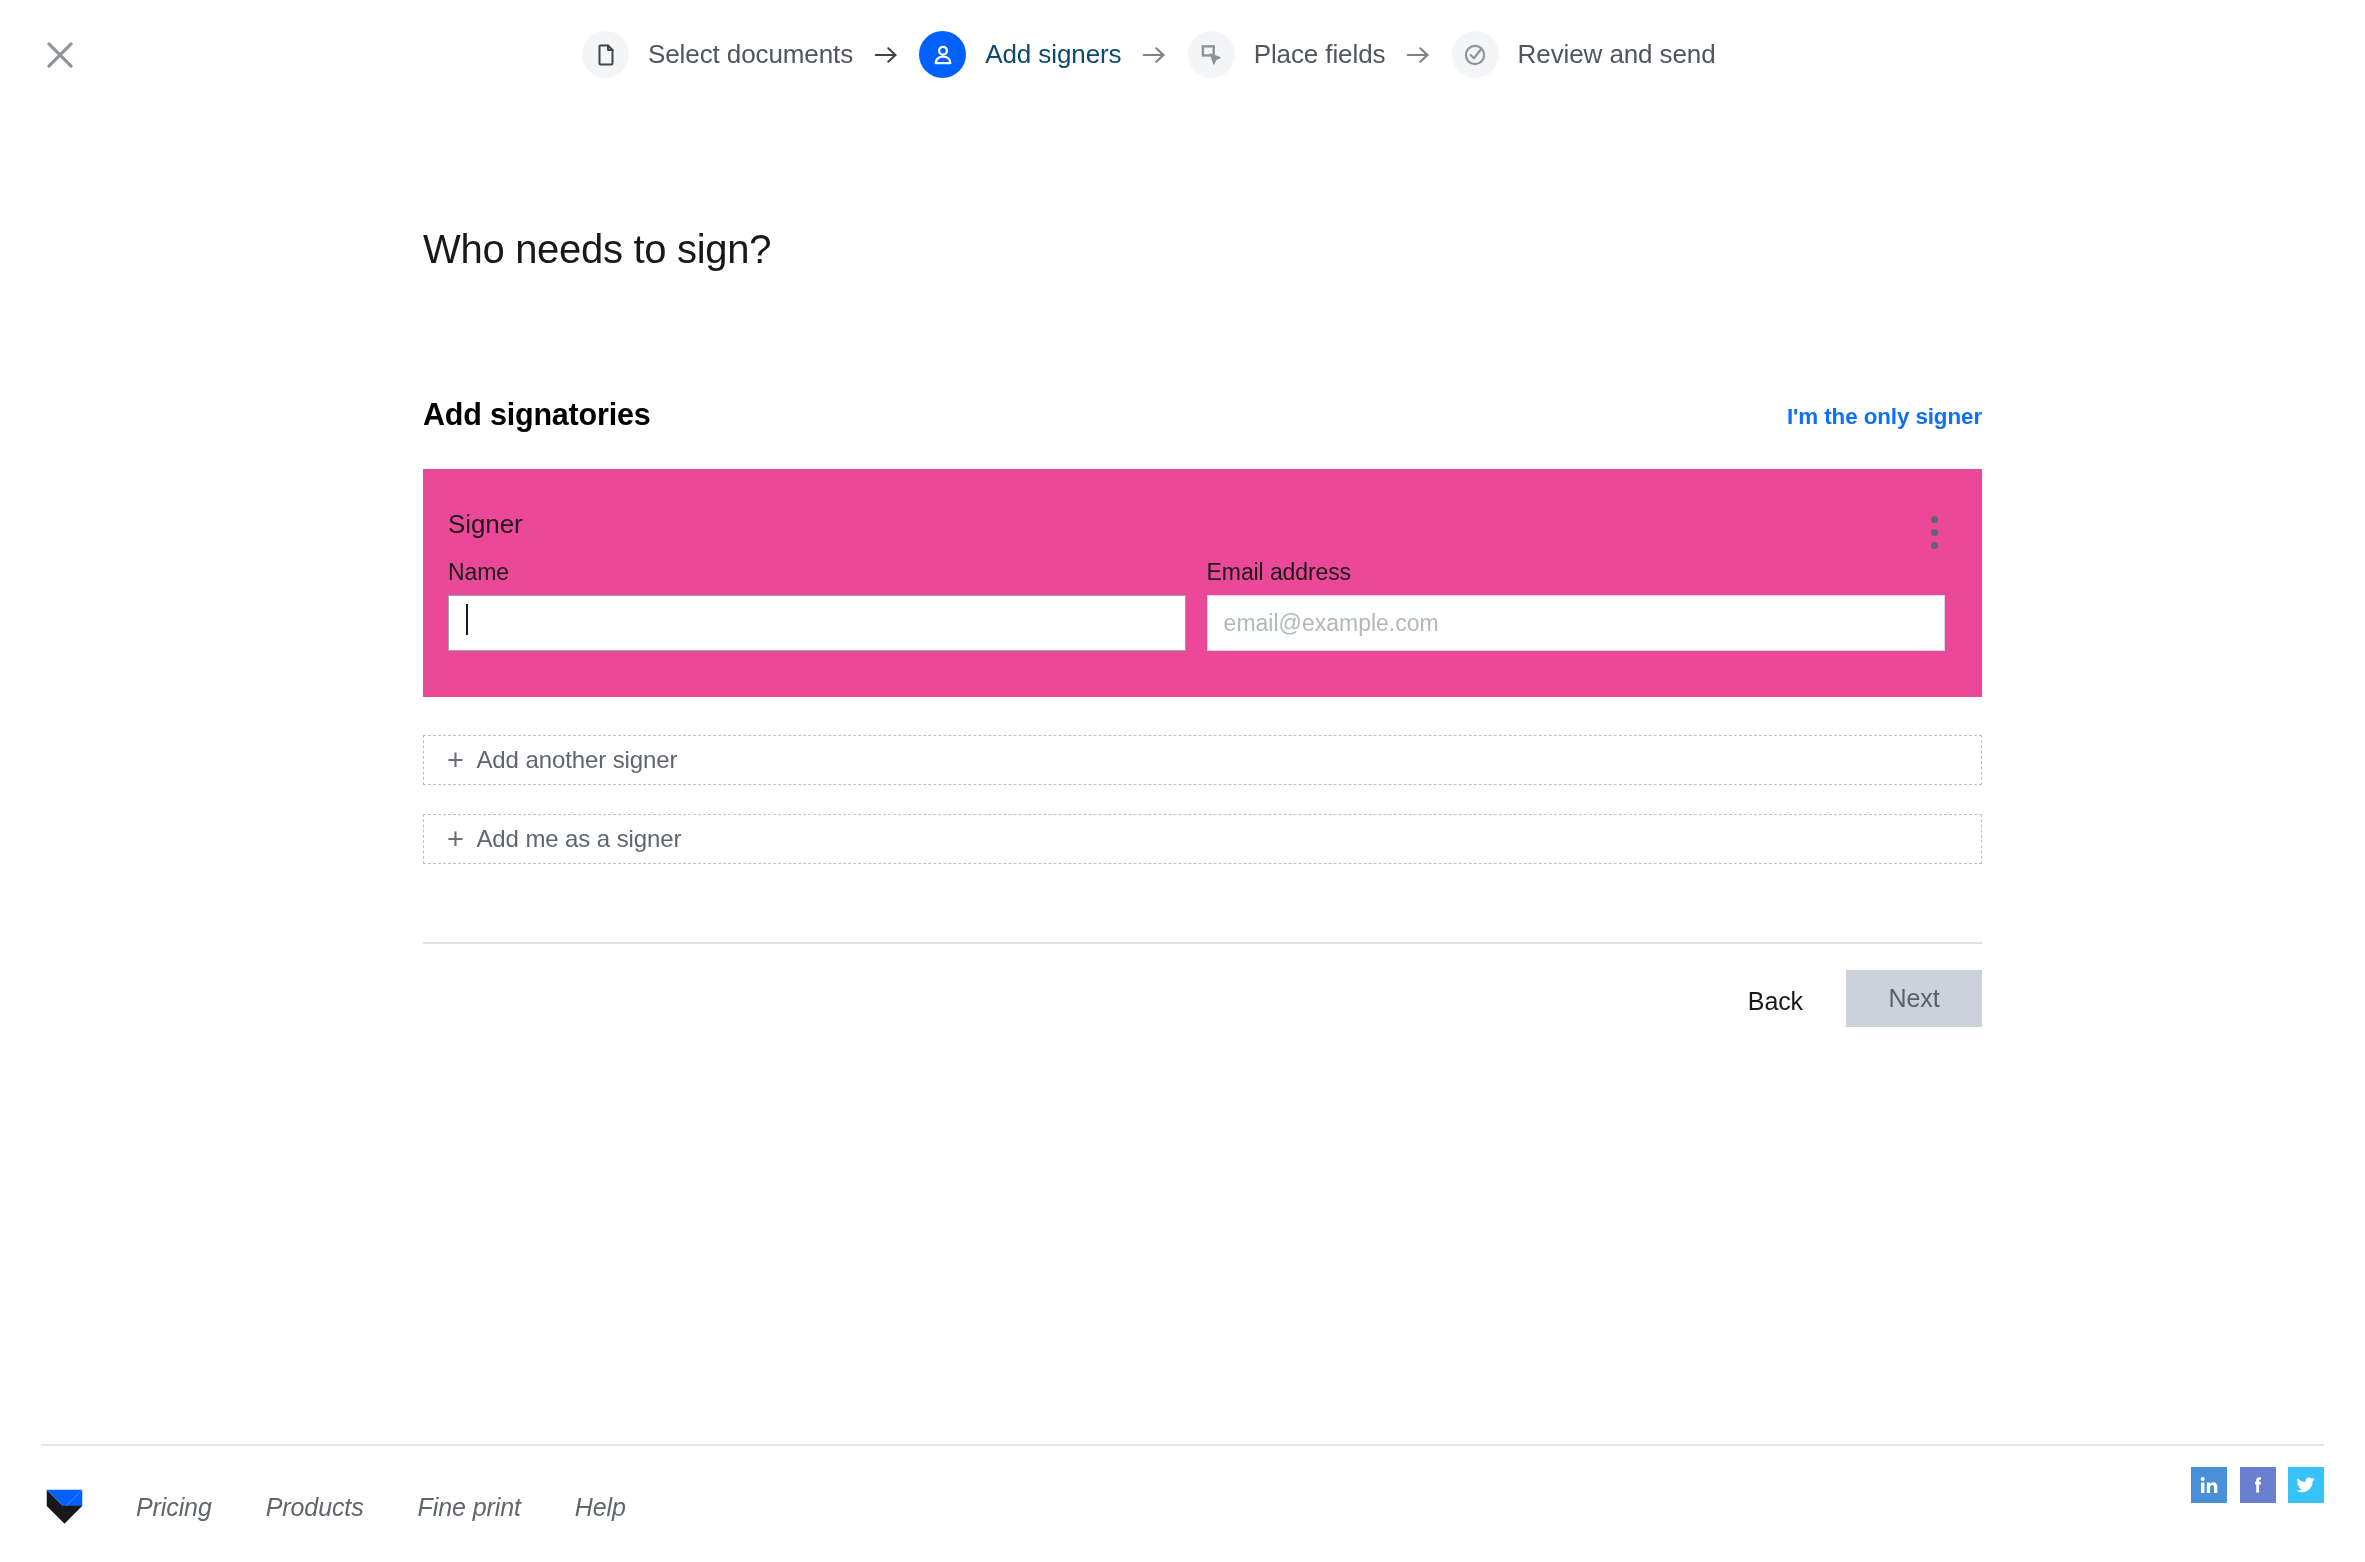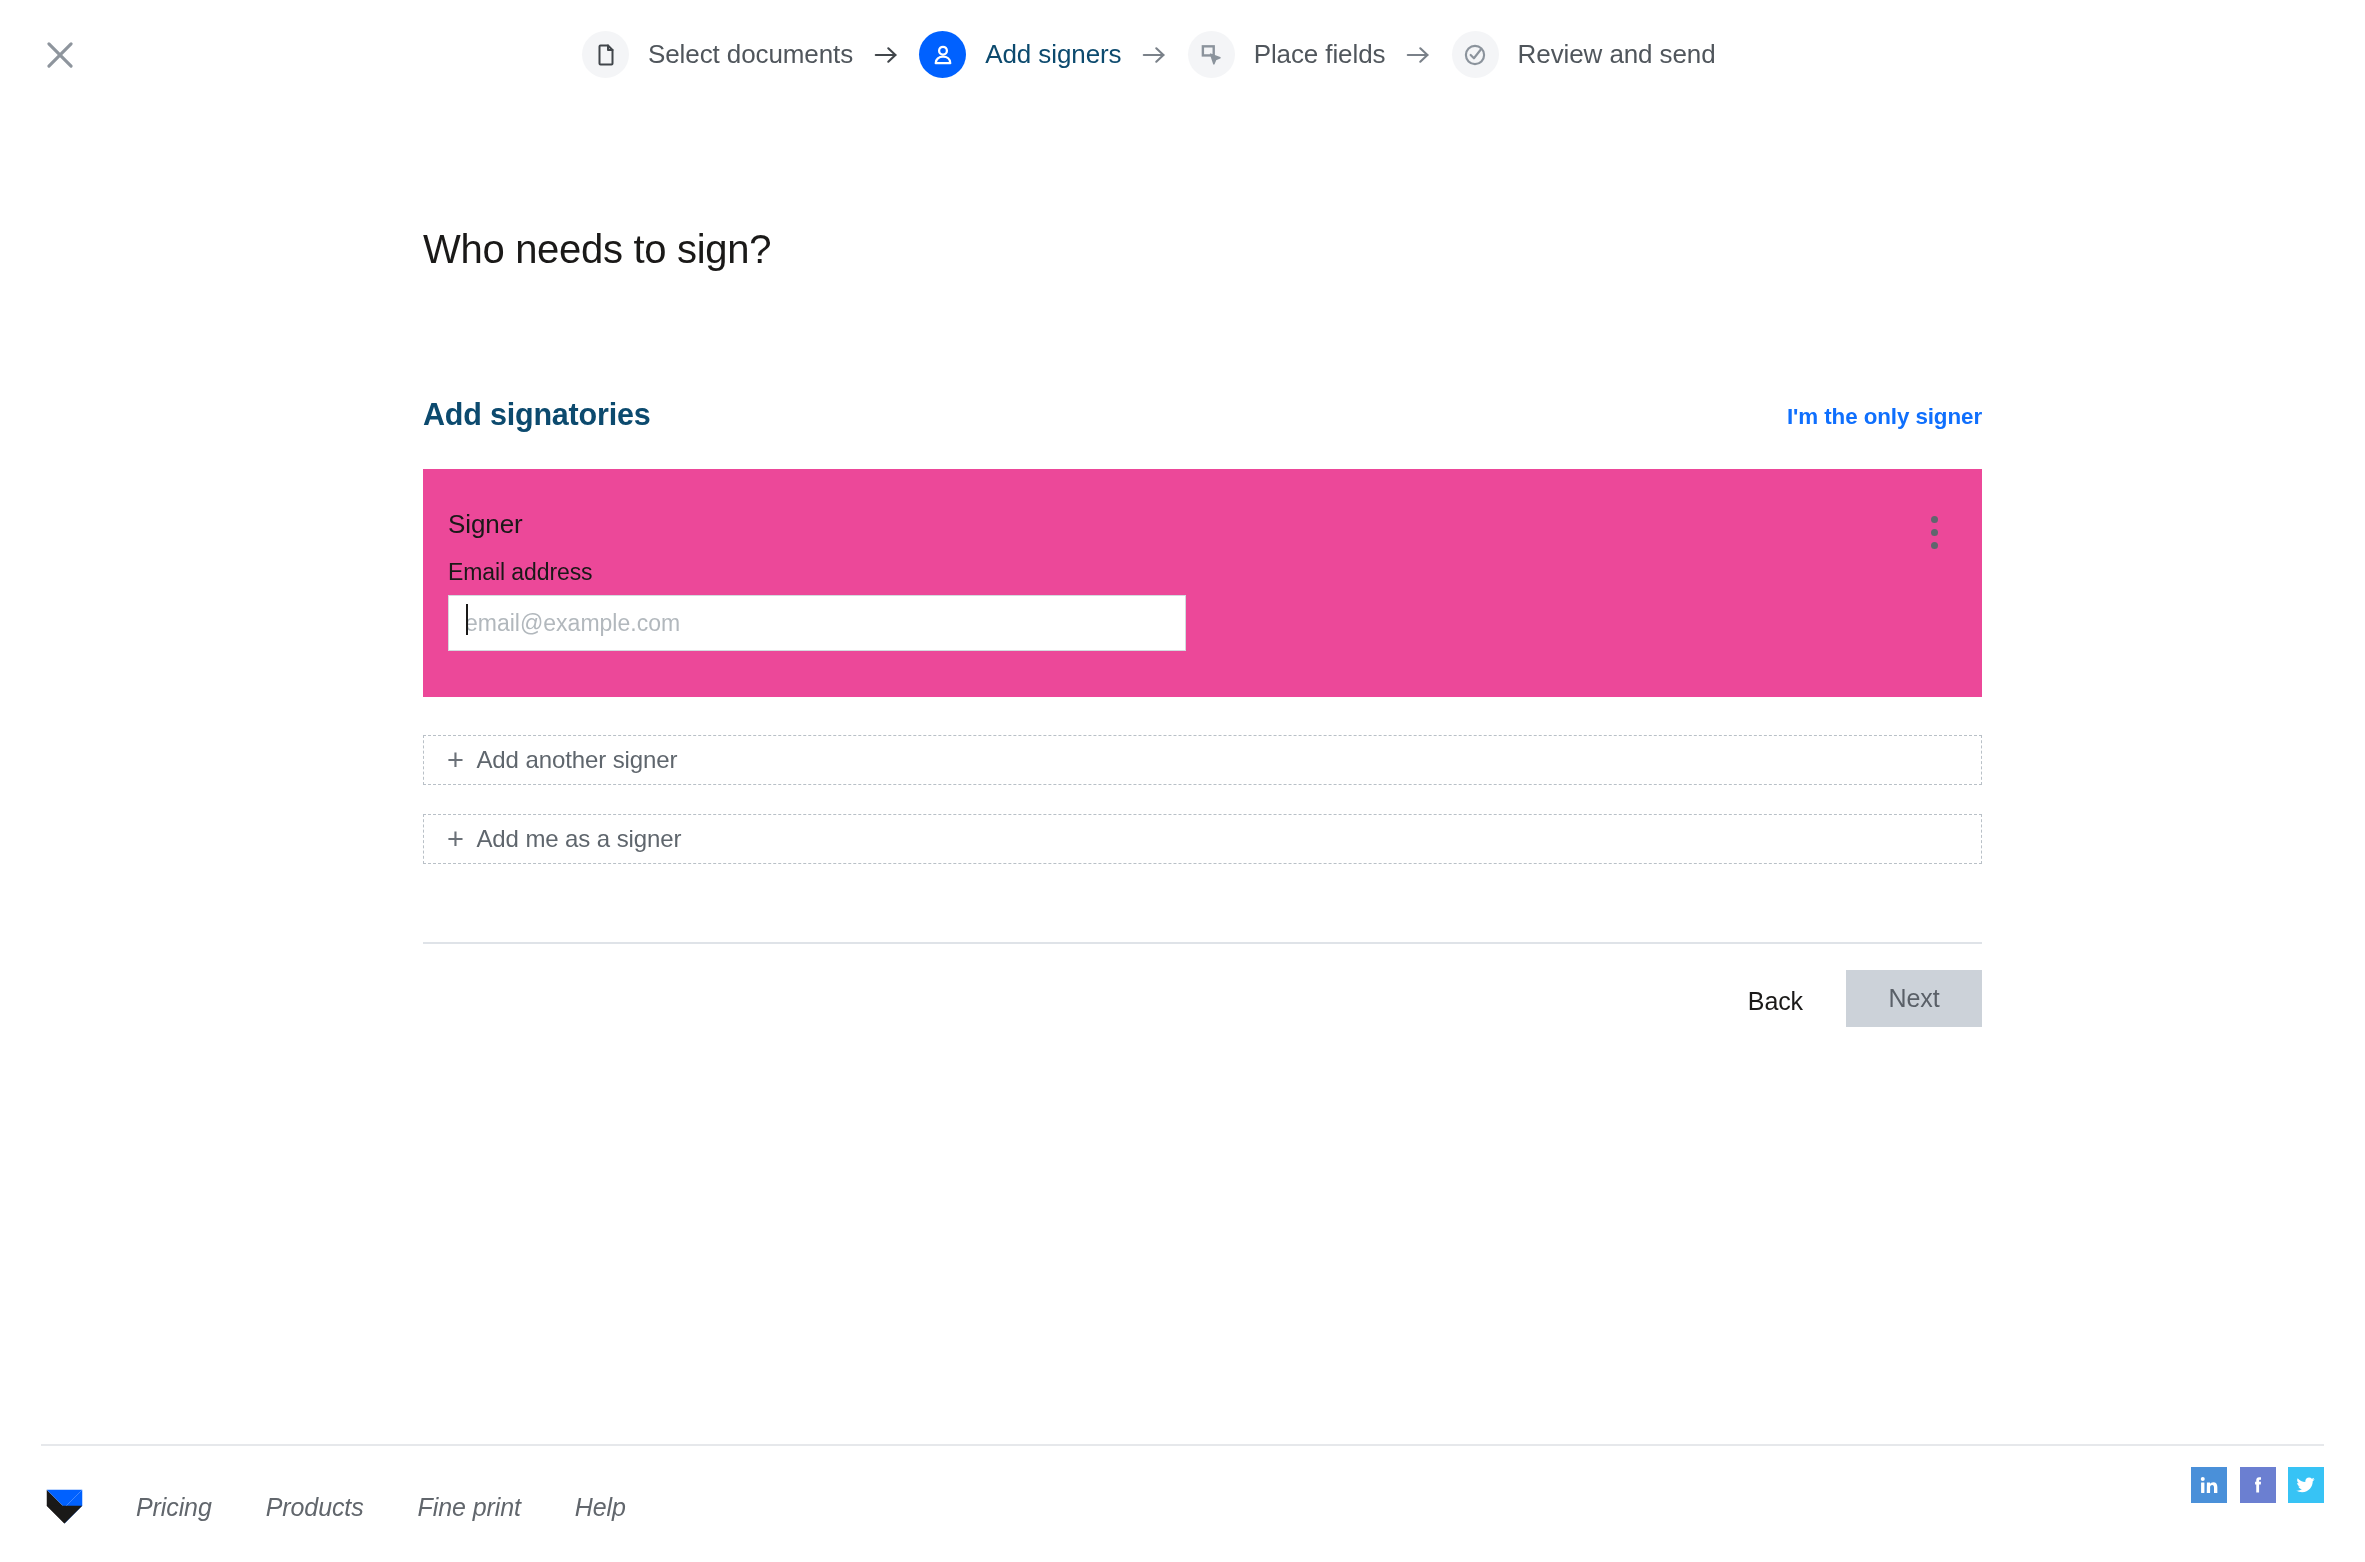--- a/index.html
+++ b/index.html
@@ -101,21 +101,21 @@
     left: 0;
     width: 1559px;
     height: 45px;
   }
 
   .section-title {
     position: absolute;
     left: 0;
     top: 0;
     font-size: 30.5px;
-    color: #0c4a6e;
+    color: #000000;
     letter-spacing: -0.2px;
   }
 
   .only-signer-link {
     position: absolute;
     right: 0;
     top: 7.2px;
     font-size: 22.4px;
     color: #0f6ffd;
     cursor: pointer;
@@ -430,20 +430,24 @@
     <div class="kebab">
       <span></span>
         <span></span>
         <span></span>
     </div>
 
     <div class="signer-heading">Signer</div>
 
     <div class="fields-row">
       <div class="field">
+        <label class="field-label">Name</label>
+        <input class="field-input focused" type="text" value="" style="">
+      </div>
+      <div class="field">
         <label class="field-label">Email address</label>
         <input class="field-input" type="text" placeholder="email@example.com" style="">
       </div>
     </div>
 
     <div class="caret"></div>
   </div>
 
   <div class="add-btn one">
     <span class="add-plus">+</span>

